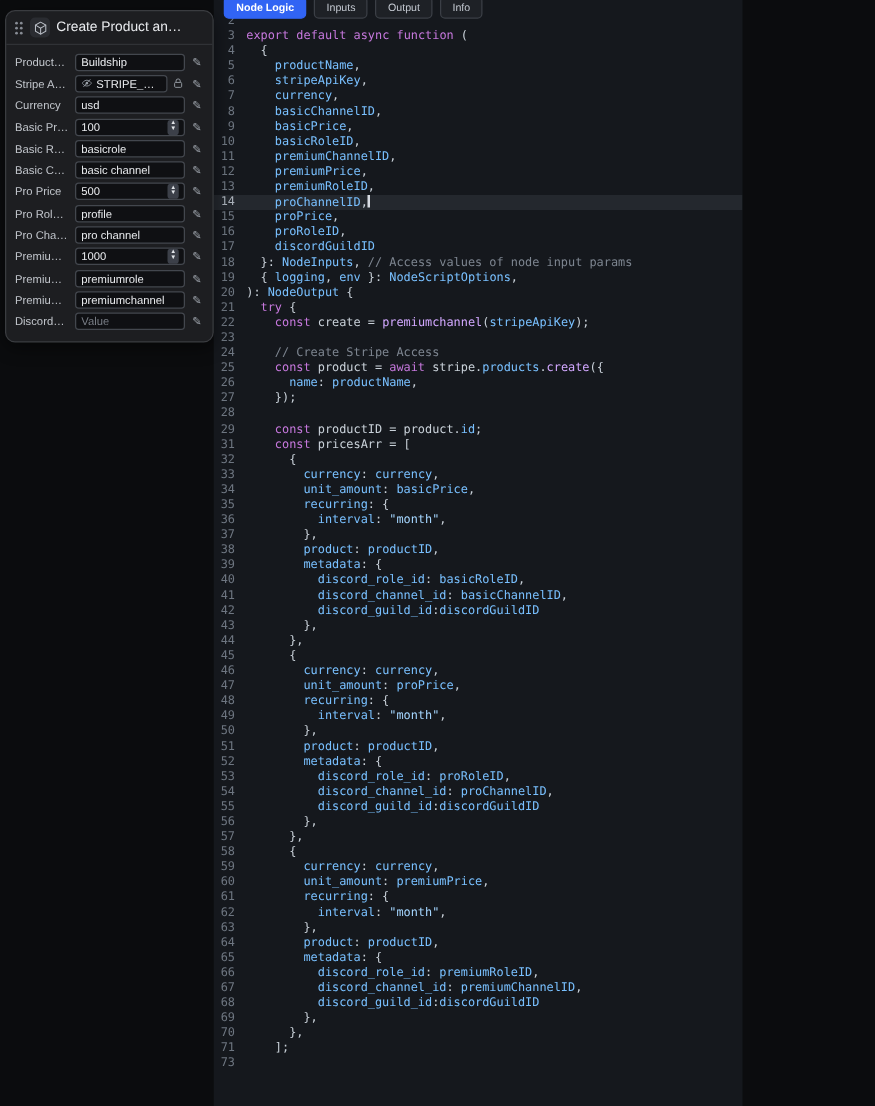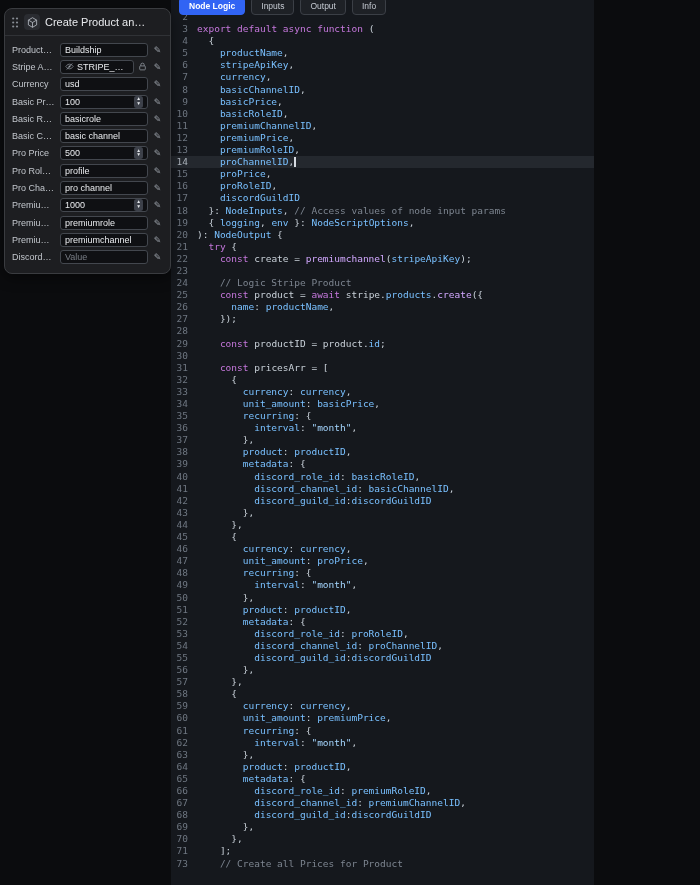--- a/index.html
+++ b/index.html
@@ -69,27 +69,26 @@
       <div class="code-line active"><span class="lineno">14</span><span><span class="tok-p">    </span><span class="tok-v">proChannelID</span><span class="tok-p">,</span><span class="cursor"></span></span></div>
       <div class="code-line"><span class="lineno">15</span><span><span class="tok-p">    </span><span class="tok-v">proPrice</span><span class="tok-p">,</span></span></div>
       <div class="code-line"><span class="lineno">16</span><span><span class="tok-p">    </span><span class="tok-v">proRoleID</span><span class="tok-p">,</span></span></div>
       <div class="code-line"><span class="lineno">17</span><span><span class="tok-p">    </span><span class="tok-v">discordGuildID</span></span></div>
       <div class="code-line"><span class="lineno">18</span><span><span class="tok-p">  }: </span><span class="tok-t">NodeInputs</span><span class="tok-p">, </span><span class="tok-c">// Access values of node input params</span></span></div>
       <div class="code-line"><span class="lineno">19</span><span><span class="tok-p">  { </span><span class="tok-v">logging</span><span class="tok-p">, </span><span class="tok-v">env</span><span class="tok-p"> }: </span><span class="tok-t">NodeScriptOptions</span><span class="tok-p">,</span></span></div>
       <div class="code-line"><span class="lineno">20</span><span><span class="tok-p">): </span><span class="tok-t">NodeOutput</span><span class="tok-p"> {</span></span></div>
       <div class="code-line"><span class="lineno">21</span><span><span class="tok-p">  </span><span class="tok-k">try</span><span class="tok-p"> {</span></span></div>
       <div class="code-line"><span class="lineno">22</span><span><span class="tok-p">    </span><span class="tok-k">const</span><span class="tok-p"> create = </span><span class="tok-f">premiumchannel</span><span class="tok-p">(</span><span class="tok-v">stripeApiKey</span><span class="tok-p">);</span></span></div>
       <div class="code-line"><span class="lineno">23</span><span></span></div>
-      <div class="code-line"><span class="lineno">24</span><span><span class="tok-p">    </span><span class="tok-c">// Logic Stripe Product</span></span></div>
+      <div class="code-line"><span class="lineno">24</span><span><span class="tok-p">    </span><span class="tok-c">// Create Stripe Access</span></span></div>
       <div class="code-line"><span class="lineno">25</span><span><span class="tok-p">    </span><span class="tok-k">const</span><span class="tok-p"> product = </span><span class="tok-k">await</span><span class="tok-p"> stripe.</span><span class="tok-v">products</span><span class="tok-p">.</span><span class="tok-f">create</span><span class="tok-p">({</span></span></div>
       <div class="code-line"><span class="lineno">26</span><span><span class="tok-p">      </span><span class="tok-v">name</span><span class="tok-p">: </span><span class="tok-v">productName</span><span class="tok-p">,</span></span></div>
       <div class="code-line"><span class="lineno">27</span><span><span class="tok-p">    });</span></span></div>
       <div class="code-line"><span class="lineno">28</span><span></span></div>
       <div class="code-line"><span class="lineno">29</span><span><span class="tok-p">    </span><span class="tok-k">const</span><span class="tok-p"> productID = product.</span><span class="tok-v">id</span><span class="tok-p">;</span></span></div>
-      <div class="code-line"><span class="lineno">30</span><span></span></div>
       <div class="code-line"><span class="lineno">31</span><span><span class="tok-p">    </span><span class="tok-k">const</span><span class="tok-p"> pricesArr = [</span></span></div>
       <div class="code-line"><span class="lineno">32</span><span><span class="tok-p">      {</span></span></div>
       <div class="code-line"><span class="lineno">33</span><span><span class="tok-p">        </span><span class="tok-v">currency</span><span class="tok-p">: </span><span class="tok-v">currency</span><span class="tok-p">,</span></span></div>
       <div class="code-line"><span class="lineno">34</span><span><span class="tok-p">        </span><span class="tok-v">unit_amount</span><span class="tok-p">: </span><span class="tok-v">basicPrice</span><span class="tok-p">,</span></span></div>
       <div class="code-line"><span class="lineno">35</span><span><span class="tok-p">        </span><span class="tok-v">recurring</span><span class="tok-p">: {</span></span></div>
       <div class="code-line"><span class="lineno">36</span><span><span class="tok-p">          </span><span class="tok-v">interval</span><span class="tok-p">: </span><span class="tok-s">"month"</span><span class="tok-p">,</span></span></div>
       <div class="code-line"><span class="lineno">37</span><span><span class="tok-p">        },</span></span></div>
       <div class="code-line"><span class="lineno">38</span><span><span class="tok-p">        </span><span class="tok-v">product</span><span class="tok-p">: </span><span class="tok-v">productID</span><span class="tok-p">,</span></span></div>
       <div class="code-line"><span class="lineno">39</span><span><span class="tok-p">        </span><span class="tok-v">metadata</span><span class="tok-p">: {</span></span></div>
       <div class="code-line"><span class="lineno">40</span><span><span class="tok-p">          </span><span class="tok-v">discord_role_id</span><span class="tok-p">: </span><span class="tok-v">basicRoleID</span><span class="tok-p">,</span></span></div>
@@ -117,21 +116,21 @@
       <div class="code-line"><span class="lineno">62</span><span><span class="tok-p">          </span><span class="tok-v">interval</span><span class="tok-p">: </span><span class="tok-s">"month"</span><span class="tok-p">,</span></span></div>
       <div class="code-line"><span class="lineno">63</span><span><span class="tok-p">        },</span></span></div>
       <div class="code-line"><span class="lineno">64</span><span><span class="tok-p">        </span><span class="tok-v">product</span><span class="tok-p">: </span><span class="tok-v">productID</span><span class="tok-p">,</span></span></div>
       <div class="code-line"><span class="lineno">65</span><span><span class="tok-p">        </span><span class="tok-v">metadata</span><span class="tok-p">: {</span></span></div>
       <div class="code-line"><span class="lineno">66</span><span><span class="tok-p">          </span><span class="tok-v">discord_role_id</span><span class="tok-p">: </span><span class="tok-v">premiumRoleID</span><span class="tok-p">,</span></span></div>
       <div class="code-line"><span class="lineno">67</span><span><span class="tok-p">          </span><span class="tok-v">discord_channel_id</span><span class="tok-p">: </span><span class="tok-v">premiumChannelID</span><span class="tok-p">,</span></span></div>
       <div class="code-line"><span class="lineno">68</span><span><span class="tok-p">          </span><span class="tok-v">discord_guild_id</span><span class="tok-p">:</span><span class="tok-v">discordGuildID</span></span></div>
       <div class="code-line"><span class="lineno">69</span><span><span class="tok-p">        },</span></span></div>
       <div class="code-line"><span class="lineno">70</span><span><span class="tok-p">      },</span></span></div>
       <div class="code-line"><span class="lineno">71</span><span><span class="tok-p">    ];</span></span></div>
-      <div class="code-line"><span class="lineno">73</span><span><span class="tok-p">    </span><span class="tok-c">// Create all Prices for Product</span></span></div>
+      <div class="code-line"><span class="lineno">73</span></div>
     </div>
 </div>
 
 <div class="node-panel">
   <div class="panel-header">
     <span class="icon-wrap">
       <svg width="8" height="13" viewBox="0 0 8 13">
         <circle cx="2.2" cy="2.5" r="1.1" fill="#878c94"></circle>
           <circle cx="6" cy="2.5" r="1.1" fill="#878c94"></circle>
         <circle cx="2.2" cy="6.5" r="1.1" fill="#878c94"></circle>

